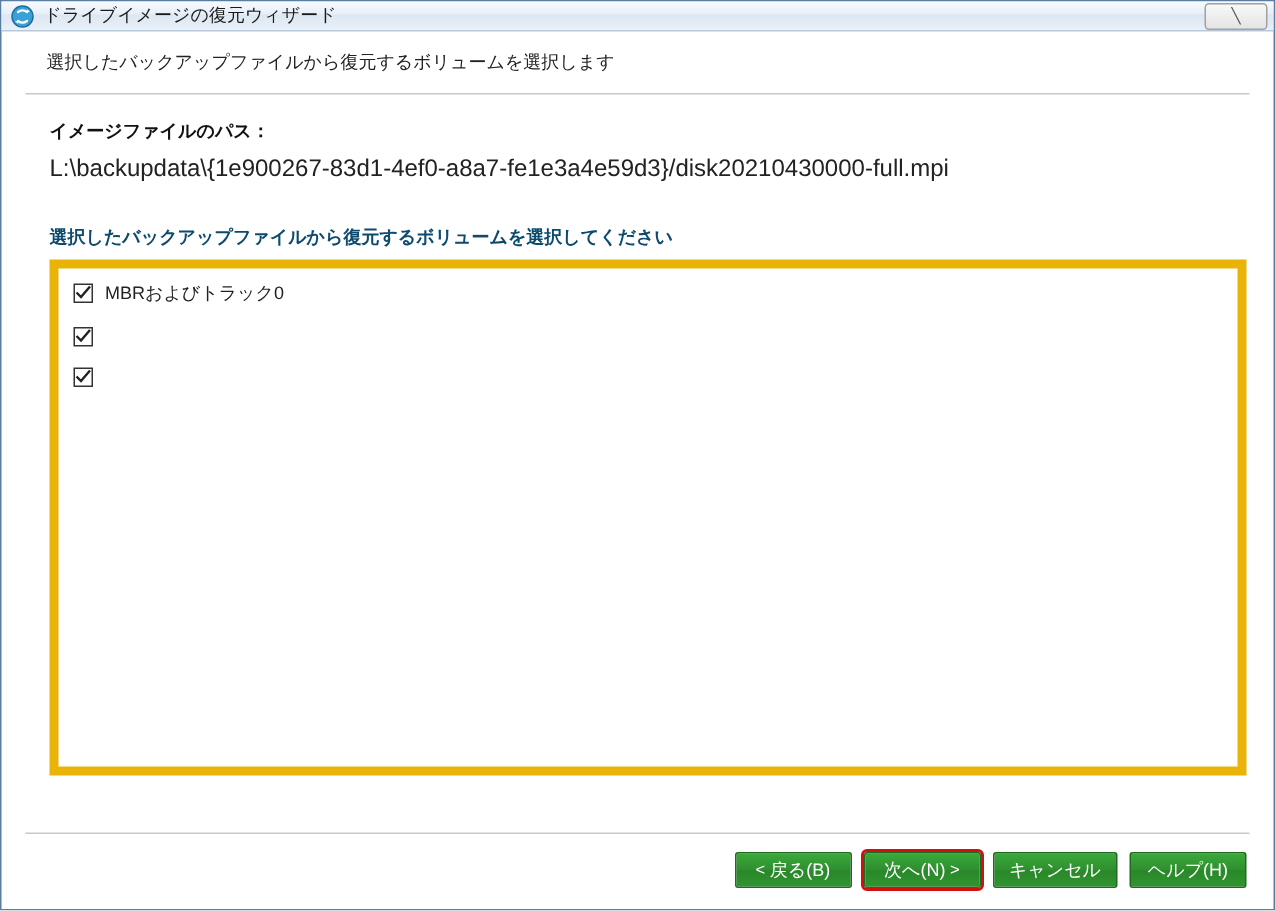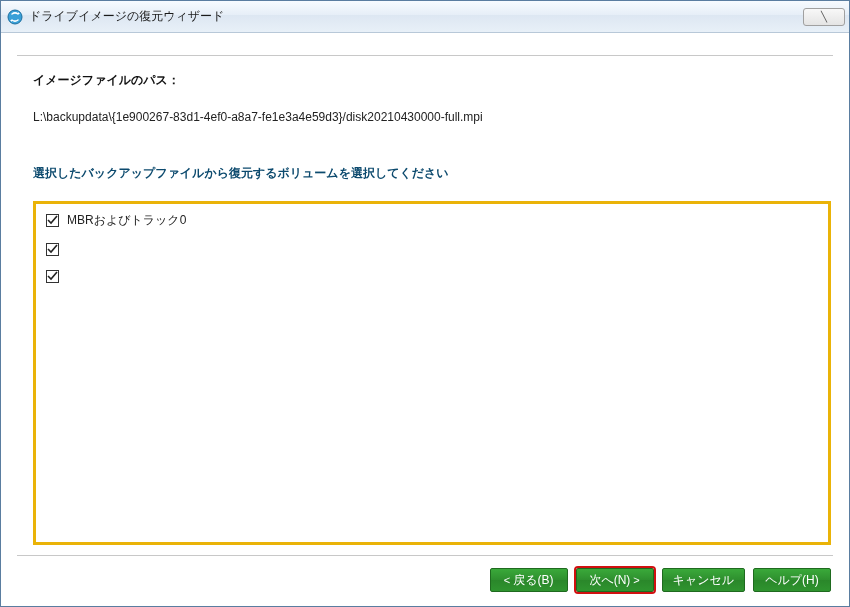--- a/index.html
+++ b/index.html
@@ -13,21 +13,21 @@
     }
     .window {
       width: 850px;
       height: 607px;
       border: 1px solid #5a7da0;
       background: #fff;
       display: flex;
       flex-direction: column;
     }
     .titlebar {
-      height: 32px;
+      height: 20px;
       background: linear-gradient(to bottom, #f7fbff 0%, #e6eef7 45%, #dde7f2 46%, #e8f0f8 100%);
       border-bottom: 1px solid #b8c8d8;
       display: flex;
       align-items: center;
       padding: 0 4px 0 6px;
     }
     .titlebar .app-icon {
       width: 16px; height: 16px; margin-right: 6px;
       display:flex;align-items:center;justify-content:center;
     }
@@ -60,41 +60,41 @@
       font-size: 12px; color:#222; padding-left: 14px; margin-top:2px;
     }
     .hr {
       border: none;
       border-top: 1px solid #c8c8c8;
       margin: 2px 16px 0 16px;
     }
     .body-area {
       padding: 16px 18px 10px 32px;
       flex: 1;
-      display:flex;flex-direction:column;justify-content:space-between;
+      display:flex;flex-direction:column;
     }
     .label-bold {
       font-weight: bold;
       color:#111;
       font-size: 12px;
     }
     .path-text {
       color:#222;
       margin-top: 8px;
-      font-size: 12px;
+      font-size: 16px;
     }
     .section-label {
       margin-top: 28px;
       font-weight: bold;
       font-size: 12px;
       color:#0c4a6e;
     }
     .listbox {
       margin-top: 6px;
-      border: 3px solid #eab308;
+      border: 6px solid #eab308;
       flex: 1;
       background: #fff;
       padding: 8px 10px;
       max-height: 344px;
       overflow:hidden;
     }
     .check-row {
       display:flex;
       align-items:center;
       margin-bottom: 14px;
@@ -151,20 +151,21 @@
       </svg>
     </span>
     <span class="title-text">ドライブイメージの復元ウィザード</span>
     <div class="close-btn">
       <span>╲</span>
     </div>
   </div>
 
   <div class="content">
     <div class="header-area">
+      <div class="h2">選択したバックアップファイルから復元するボリュームを選択します</div>
     </div>
     <hr class="hr">
 
     <div class="body-area">
       <div class="label-bold">イメージファイルのパス：</div>
       <div class="path-text">L:\backupdata\{1e900267-83d1-4ef0-a8a7-fe1e3a4e59d3}/disk20210430000-full.mpi</div>
 
       <div class="section-label">選択したバックアップファイルから復元するボリュームを選択してください</div>
 
       <div class="listbox">

